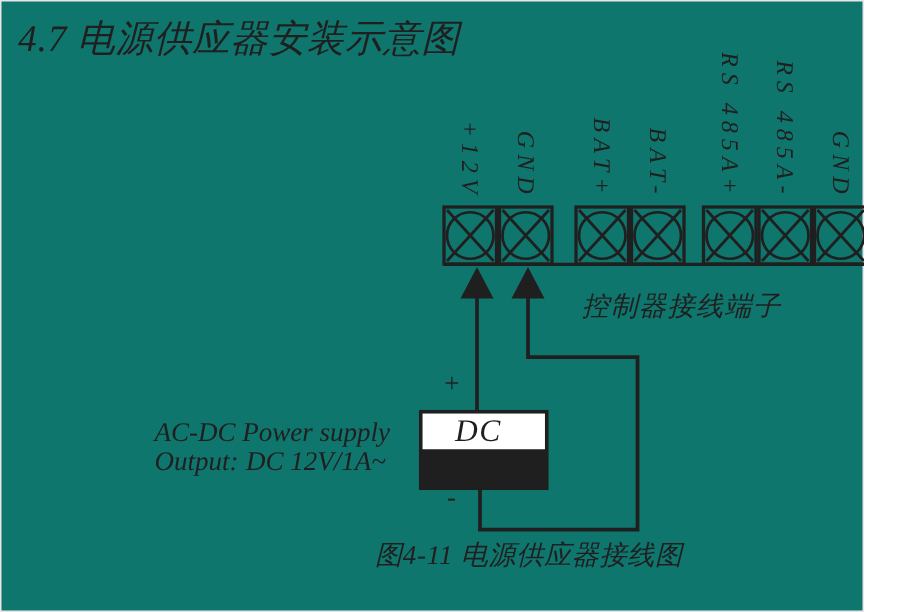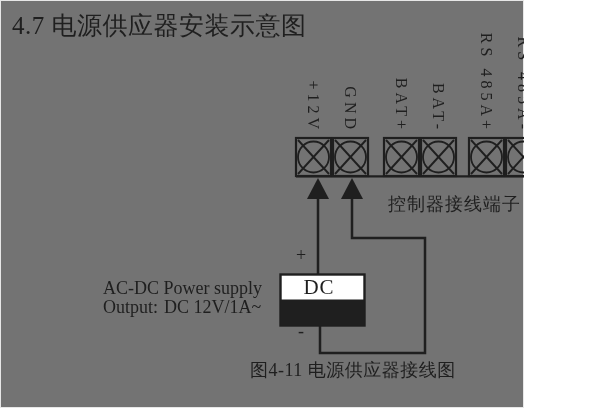--- a/index.html
+++ b/index.html
@@ -3,25 +3,26 @@
 <meta charset="utf-8">
 <style>
   html, body {
     margin: 0;
     padding: 0;
     background: #ffffff;
     font-family: "Liberation Serif", "DejaVu Serif", serif;
   }
   #page {
     position: relative;
-    width: 524px;
+    width: 576px;
     height: 408px;
-    background: #737373;
+    background: #0f766e;
     box-shadow: inset 0 0 0 1px #e7e7e7;
     overflow: hidden;
+    font-style: italic;
   }
   svg { display: block; }
   .ink-stroke { stroke: #1f1f1f; fill: none; }
   .ink-fill   { fill: #1f1f1f; }
   text {
     fill: #1f1f1f;
     font-family: "Liberation Serif", "DejaVu Serif", serif;
   }
   .doc-title   { font-size: 25px; letter-spacing: 0.5px; }
   .tlabel      { font-size: 16px; letter-spacing: 4px; }

